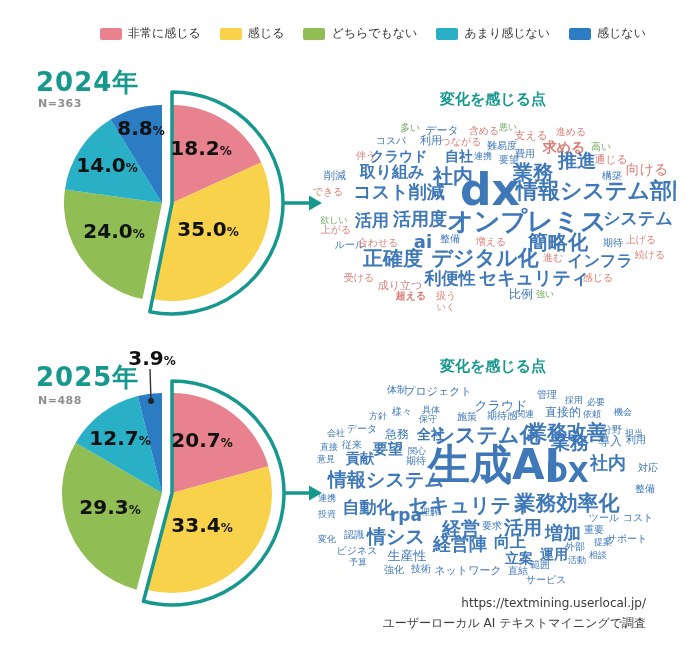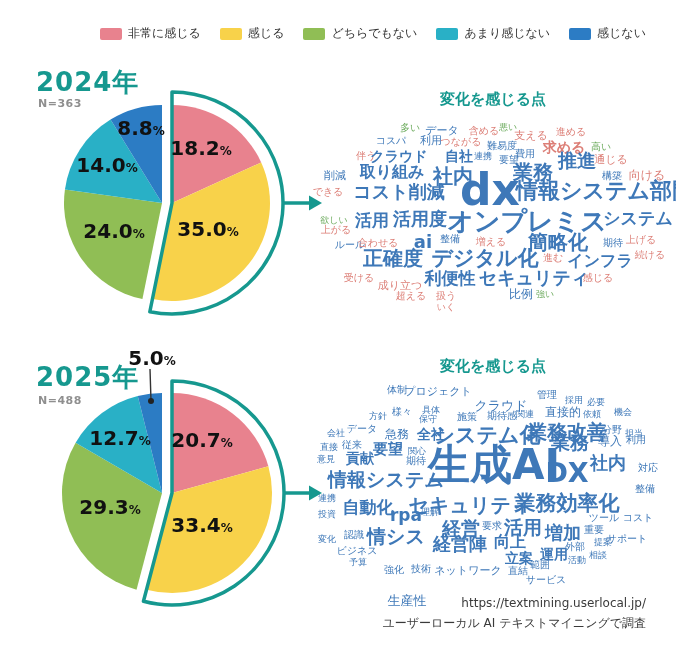--- a/index.html
+++ b/index.html
@@ -80,21 +80,21 @@
   <div id="labels">
       <div class="pct-label" style="left: 201px; top: 148px;"><span class="num">18.2</span><span class="sign">%</span></div>
       <div class="pct-label" style="left: 208px; top: 229px;"><span class="num">35.0</span><span class="sign">%</span></div>
       <div class="pct-label" style="left: 114px; top: 231px;"><span class="num">24.0</span><span class="sign">%</span></div>
       <div class="pct-label" style="left: 107px; top: 165px;"><span class="num">14.0</span><span class="sign">%</span></div>
       <div class="pct-label" style="left: 141px; top: 128px;"><span class="num">8.8</span><span class="sign">%</span></div>
       <div class="pct-label" style="left: 202px; top: 440px;"><span class="num">20.7</span><span class="sign">%</span></div>
       <div class="pct-label" style="left: 202px; top: 525px;"><span class="num">33.4</span><span class="sign">%</span></div>
       <div class="pct-label" style="left: 110px; top: 507px;"><span class="num">29.3</span><span class="sign">%</span></div>
       <div class="pct-label" style="left: 120px; top: 438px;"><span class="num">12.7</span><span class="sign">%</span></div>
-      <div class="pct-label" style="left: 152px; top: 358px;"><span class="num">5.0</span><span class="sign">%</span></div>
+      <div class="pct-label" style="left: 152px; top: 358px;"><span class="num">3.9</span><span class="sign">%</span></div>
     </div>
 
   <div class="cloud" id="cloud-0">
       <span style="font-size: 10px; color: rgb(105, 169, 90); left: 410px; top: 128px; font-weight: 500;">多い</span>
       <span style="font-size: 11px; color: rgb(62, 120, 184); left: 442px; top: 130px; font-weight: 500;">データ</span>
       <span style="font-size: 10px; color: rgb(220, 126, 118); left: 484px; top: 131px; font-weight: 500;">含める</span>
       <span style="font-size: 9px; color: rgb(105, 169, 90); left: 508px; top: 127px; font-weight: 500;">悪い</span>
       <span style="font-size: 11px; color: rgb(220, 126, 118); left: 531px; top: 135px; font-weight: 500;">支える</span>
       <span style="font-size: 10px; color: rgb(220, 126, 118); left: 571px; top: 132px; font-weight: 500;">進める</span>
       <span style="font-size: 10px; color: rgb(62, 120, 184); left: 391px; top: 141px; font-weight: 500;">コスパ</span>
@@ -109,21 +109,21 @@
       <span style="font-size: 9px; color: rgb(62, 120, 184); left: 483px; top: 156px; font-weight: 500;">連携</span>
       <span style="font-size: 10px; color: rgb(62, 120, 184); left: 509px; top: 160px; font-weight: 500;">要望</span>
       <span style="font-size: 10px; color: rgb(62, 120, 184); left: 525px; top: 154px; font-weight: 500;">費用</span>
       <span style="font-size: 19px; color: rgb(62, 120, 184); left: 577px; top: 160px; font-weight: 700;">推進</span>
       <span style="font-size: 11px; color: rgb(220, 126, 118); left: 611px; top: 159px; font-weight: 500;">通じる</span>
       <span style="font-size: 11px; color: rgb(62, 120, 184); left: 335px; top: 175px; font-weight: 500;">削減</span>
       <span style="font-size: 16px; color: rgb(62, 120, 184); left: 392px; top: 172px; font-weight: 700;">取り組み</span>
       <span style="font-size: 20px; color: rgb(62, 120, 184); left: 453px; top: 176px; font-weight: 700;">社内</span>
       <span style="font-size: 20px; color: rgb(62, 120, 184); left: 533px; top: 172px; font-weight: 700;">業務</span>
       <span style="font-size: 10px; color: rgb(62, 120, 184); left: 612px; top: 176px; font-weight: 500;">構築</span>
-      <span style="font-size: 12px; color: rgb(220, 126, 118); left: 647px; top: 175px; font-weight: 500;">向ける</span>
+      <span style="font-size: 14px; color: rgb(220, 126, 118); left: 647px; top: 169px; font-weight: 500;">向ける</span>
       <span style="font-size: 10px; color: rgb(220, 126, 118); left: 328px; top: 192px; font-weight: 500;">できる</span>
       <span style="font-size: 18px; color: rgb(62, 120, 184); left: 399px; top: 192px; font-weight: 700;">コスト削減</span>
       <span style="font-size: 44px; color: rgb(62, 120, 184); left: 490px; top: 190px; font-weight: 700;">dx</span>
       <span style="font-size: 22px; color: rgb(62, 120, 184); left: 605px; top: 191px; font-weight: 700;">情報システム部門</span>
       <span style="font-size: 9px; color: rgb(105, 169, 90); left: 334px; top: 220px; font-weight: 500;">欲しい</span>
       <span style="font-size: 10px; color: rgb(220, 126, 118); left: 336px; top: 230px; font-weight: 500;">上がる</span>
       <span style="font-size: 17px; color: rgb(62, 120, 184); left: 372px; top: 220px; font-weight: 700;">活用</span>
       <span style="font-size: 18px; color: rgb(62, 120, 184); left: 420px; top: 219px; font-weight: 700;">活用度</span>
       <span style="font-size: 26px; color: rgb(62, 120, 184); left: 527px; top: 221px; font-weight: 700;">オンプレミス</span>
       <span style="font-size: 17px; color: rgb(62, 120, 184); left: 638px; top: 218px; font-weight: 700;">システム</span>
@@ -138,21 +138,21 @@
       <span style="font-size: 20px; color: rgb(62, 120, 184); left: 393px; top: 258px; font-weight: 700;">正確度</span>
       <span style="font-size: 21px; color: rgb(62, 120, 184); left: 485px; top: 258px; font-weight: 700;">デジタル化</span>
       <span style="font-size: 10px; color: rgb(220, 126, 118); left: 553px; top: 258px; font-weight: 500;">進む</span>
       <span style="font-size: 16px; color: rgb(62, 120, 184); left: 600px; top: 261px; font-weight: 700;">インフラ</span>
       <span style="font-size: 10px; color: rgb(220, 126, 118); left: 650px; top: 255px; font-weight: 500;">続ける</span>
       <span style="font-size: 10px; color: rgb(220, 126, 118); left: 359px; top: 278px; font-weight: 500;">受ける</span>
       <span style="font-size: 11px; color: rgb(220, 126, 118); left: 400px; top: 285px; font-weight: 500;">成り立つ</span>
       <span style="font-size: 17px; color: rgb(62, 120, 184); left: 450px; top: 278px; font-weight: 700;">利便性</span>
       <span style="font-size: 18px; color: rgb(62, 120, 184); left: 534px; top: 278px; font-weight: 700;">セキュリティ</span>
       <span style="font-size: 10px; color: rgb(220, 126, 118); left: 598px; top: 278px; font-weight: 500;">感じる</span>
-      <span style="font-size: 10px; color: rgb(220, 126, 118); left: 411px; top: 296px; font-weight: 400;">超える</span>
+      <span style="font-size: 10px; color: rgb(220, 126, 118); left: 411px; top: 296px; font-weight: 700;">超える</span>
       <span style="font-size: 10px; color: rgb(220, 126, 118); left: 446px; top: 296px; font-weight: 500;">扱う</span>
       <span style="font-size: 12px; color: rgb(62, 120, 184); left: 521px; top: 294px; font-weight: 500;">比例</span>
       <span style="font-size: 9px; color: rgb(105, 169, 90); left: 545px; top: 294px; font-weight: 500;">強い</span>
       <span style="font-size: 9px; color: rgb(220, 126, 118); left: 446px; top: 307px; font-weight: 500;">いく</span>
     </div>
   <div class="cloud" id="cloud-1">
       <span style="font-size: 10px; color: rgb(62, 120, 184); left: 397px; top: 390px; font-weight: 500;">体制</span>
       <span style="font-size: 11px; color: rgb(62, 120, 184); left: 438px; top: 391px; font-weight: 500;">プロジェクト</span>
       <span style="font-size: 10px; color: rgb(62, 120, 184); left: 547px; top: 395px; font-weight: 500;">管理</span>
       <span style="font-size: 9px; color: rgb(62, 120, 184); left: 574px; top: 400px; font-weight: 500;">採用</span>
@@ -207,21 +207,21 @@
       <span style="font-size: 10px; color: rgb(62, 120, 184); left: 638px; top: 518px; font-weight: 500;">コスト</span>
       <span style="font-size: 9px; color: rgb(62, 120, 184); left: 327px; top: 539px; font-weight: 500;">変化</span>
       <span style="font-size: 10px; color: rgb(62, 120, 184); left: 354px; top: 535px; font-weight: 500;">認識</span>
       <span style="font-size: 19px; color: rgb(62, 120, 184); left: 396px; top: 536px; font-weight: 700;">情シス</span>
       <span style="font-size: 18px; color: rgb(62, 120, 184); left: 460px; top: 544px; font-weight: 700;">経営陣</span>
       <span style="font-size: 16px; color: rgb(62, 120, 184); left: 510px; top: 542px; font-weight: 700;">向上</span>
       <span style="font-size: 10px; color: rgb(62, 120, 184); left: 594px; top: 530px; font-weight: 500;">重要</span>
       <span style="font-size: 9px; color: rgb(62, 120, 184); left: 603px; top: 542px; font-weight: 500;">提案</span>
       <span style="font-size: 10px; color: rgb(62, 120, 184); left: 627px; top: 539px; font-weight: 500;">サポート</span>
       <span style="font-size: 10px; color: rgb(62, 120, 184); left: 357px; top: 551px; font-weight: 500;">ビジネス</span>
-      <span style="font-size: 13px; color: rgb(62, 120, 184); left: 407px; top: 555px; font-weight: 500; margin-top: 45px;">生産性</span>
+      <span style="font-size: 13px; color: rgb(62, 120, 184); left: 407px; top: 555px; font-weight: 500;">生産性</span>
       <span style="font-size: 14px; color: rgb(62, 120, 184); left: 519px; top: 558px; font-weight: 700;">立案</span>
       <span style="font-size: 14px; color: rgb(62, 120, 184); left: 554px; top: 554px; font-weight: 700;">運用</span>
       <span style="font-size: 10px; color: rgb(62, 120, 184); left: 575px; top: 547px; font-weight: 500;">外部</span>
       <span style="font-size: 9px; color: rgb(62, 120, 184); left: 598px; top: 555px; font-weight: 500;">相談</span>
       <span style="font-size: 9px; color: rgb(62, 120, 184); left: 358px; top: 562px; font-weight: 500;">予算</span>
       <span style="font-size: 10px; color: rgb(62, 120, 184); left: 394px; top: 570px; font-weight: 500;">強化</span>
       <span style="font-size: 10px; color: rgb(62, 120, 184); left: 421px; top: 569px; font-weight: 500;">技術</span>
       <span style="font-size: 11px; color: rgb(62, 120, 184); left: 468px; top: 570px; font-weight: 500;">ネットワーク</span>
       <span style="font-size: 10px; color: rgb(62, 120, 184); left: 518px; top: 571px; font-weight: 500;">直結</span>
       <span style="font-size: 10px; color: rgb(62, 120, 184); left: 540px; top: 565px; font-weight: 500;">範囲</span>

